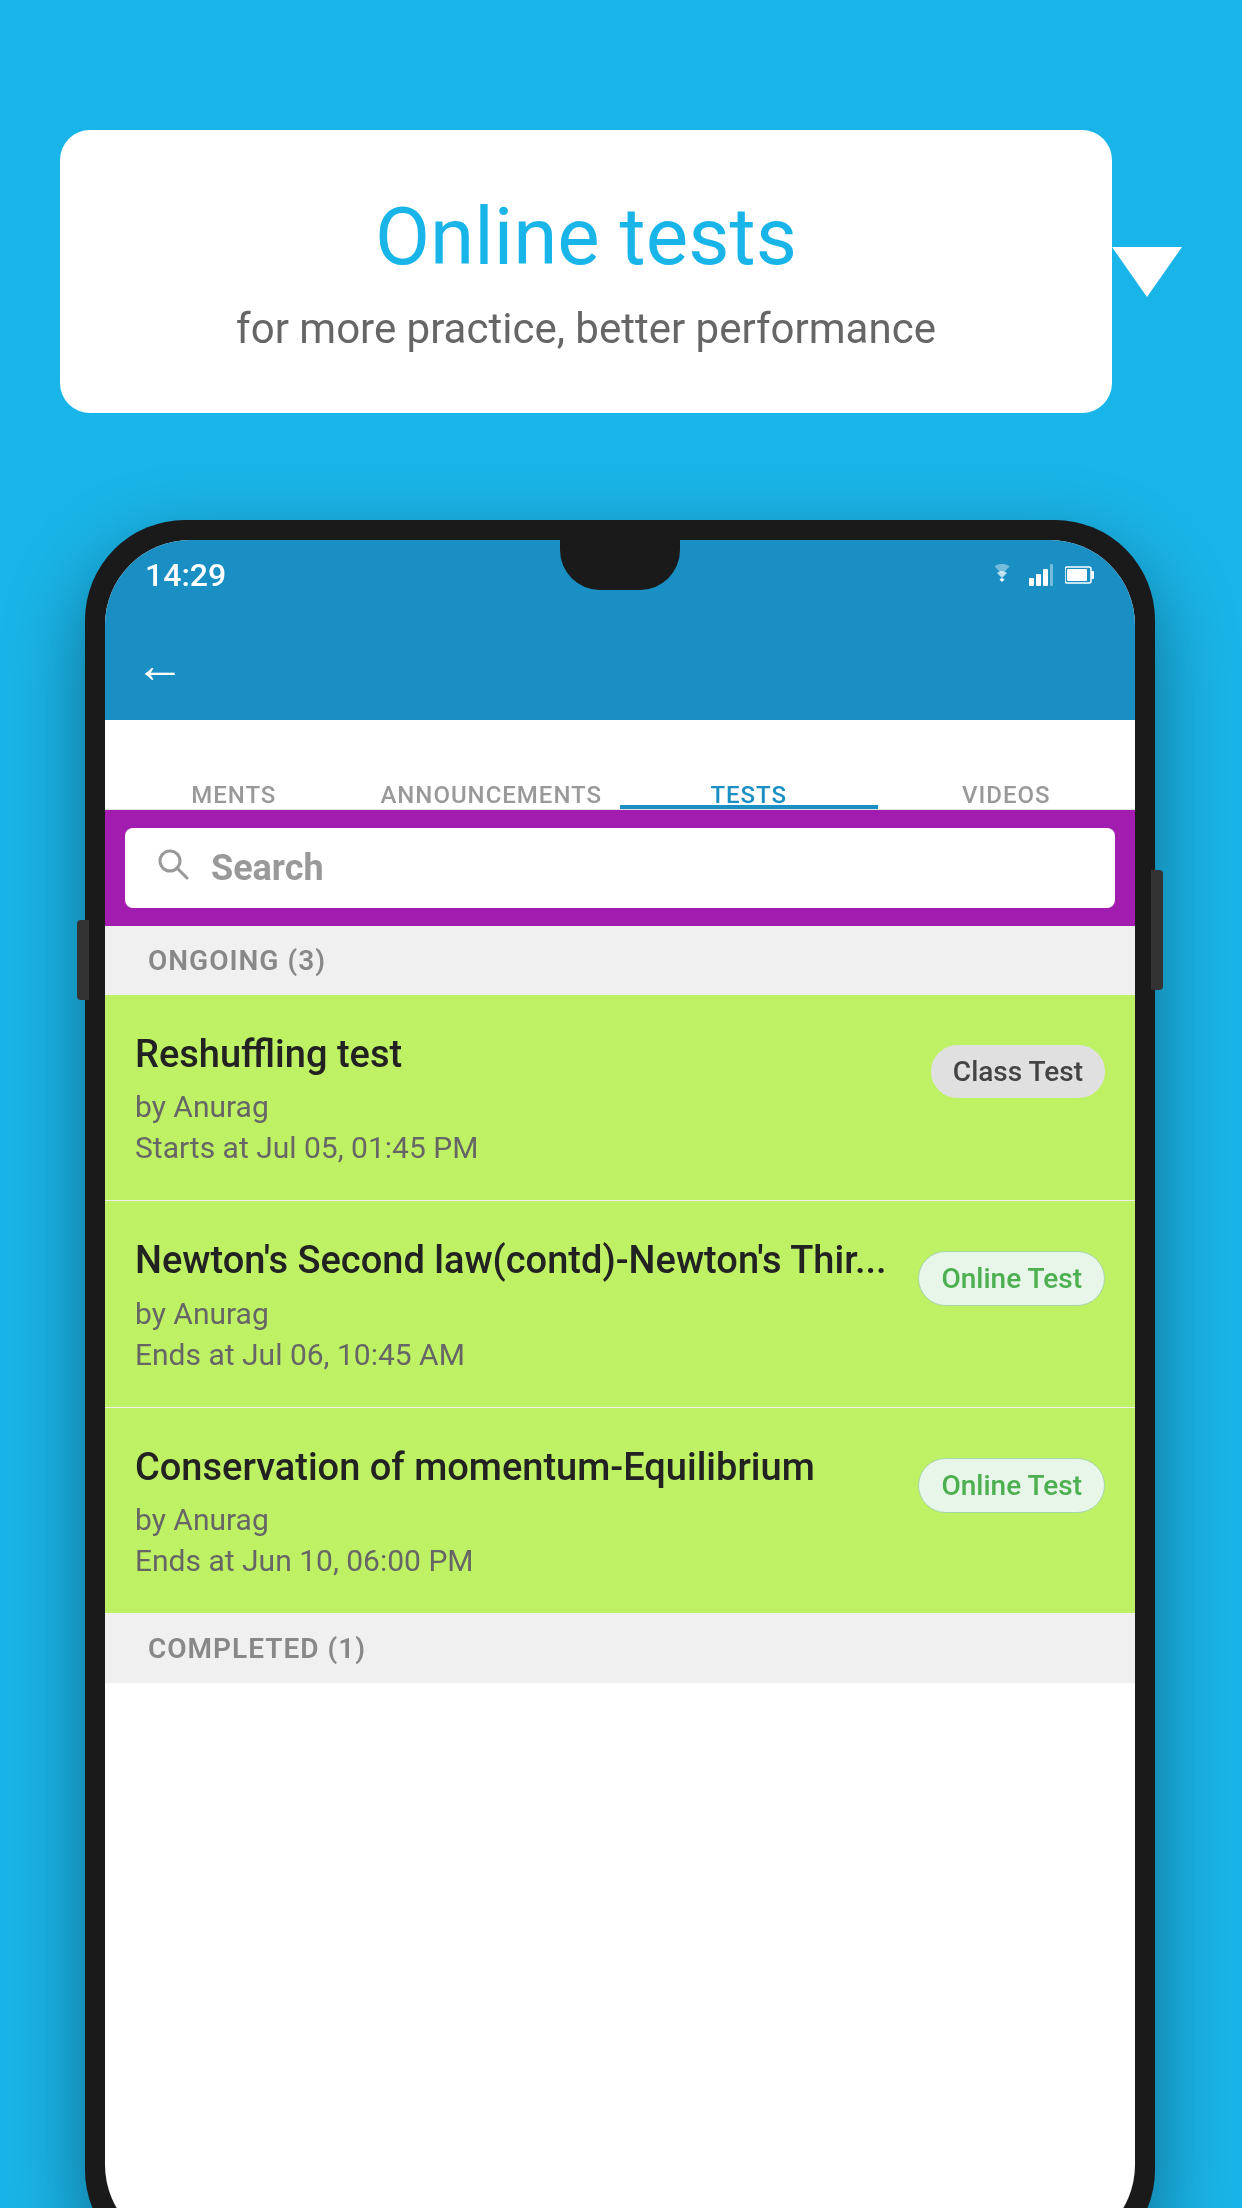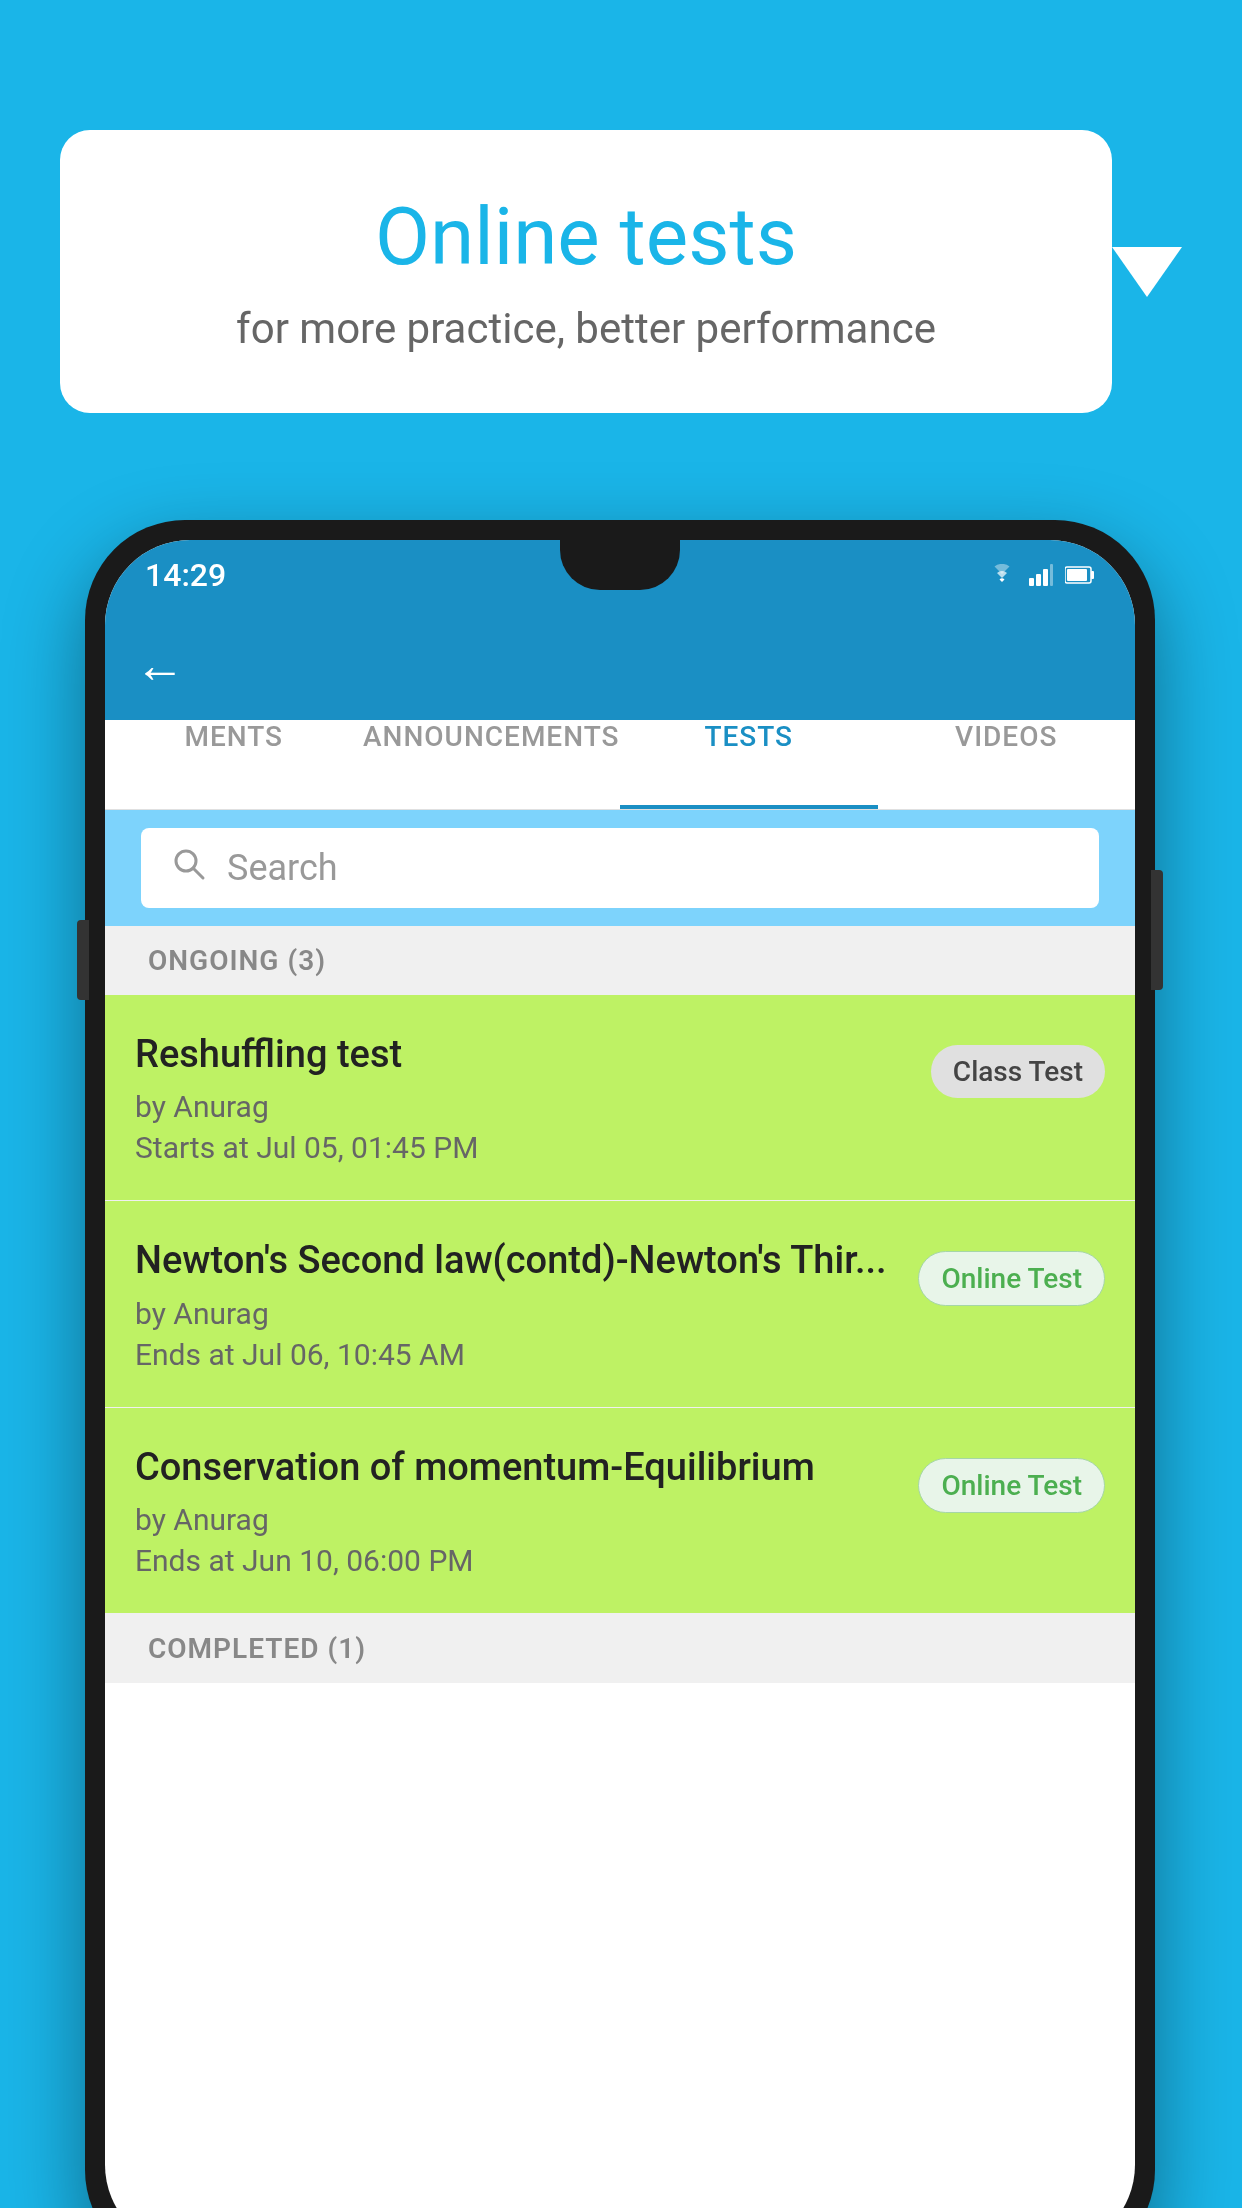--- a/index.html
+++ b/index.html
@@ -141,23 +141,23 @@
       display: flex;
       align-items: center;
       border-bottom: 1px solid #e0e0e0;
       overflow: hidden;
     }
 
     .tab-item {
       flex: 1;
       height: 100%;
       display: flex;
-      align-items: flex-start;
+      align-items: flex-end;
       justify-content: center;
-      font-size: 28px;
+      font-size: 24px;
       color: #999;
       font-weight: 500;
       letter-spacing: 1px;
       text-transform: uppercase;
       position: relative;
       cursor: pointer;
     }
 
     .tab-item.active {
       color: #1a8fc4;
@@ -168,22 +168,23 @@
       position: absolute;
       bottom: 0;
       left: 0;
       right: 0;
       height: 4px;
       background: #1a8fc4;
     }
 
     
     .search-bar-container {
-      padding: 18px 36px;
-      background: #7dd3fc;
+      padding: 18px 20px;
+      background: #a21caf;
+      font-weight: bold;
     }
 
     .search-bar {
       background: white;
       border-radius: 8px;
       height: 80px;
       display: flex;
       align-items: center;
       padding: 0 30px;
       gap: 20px;

